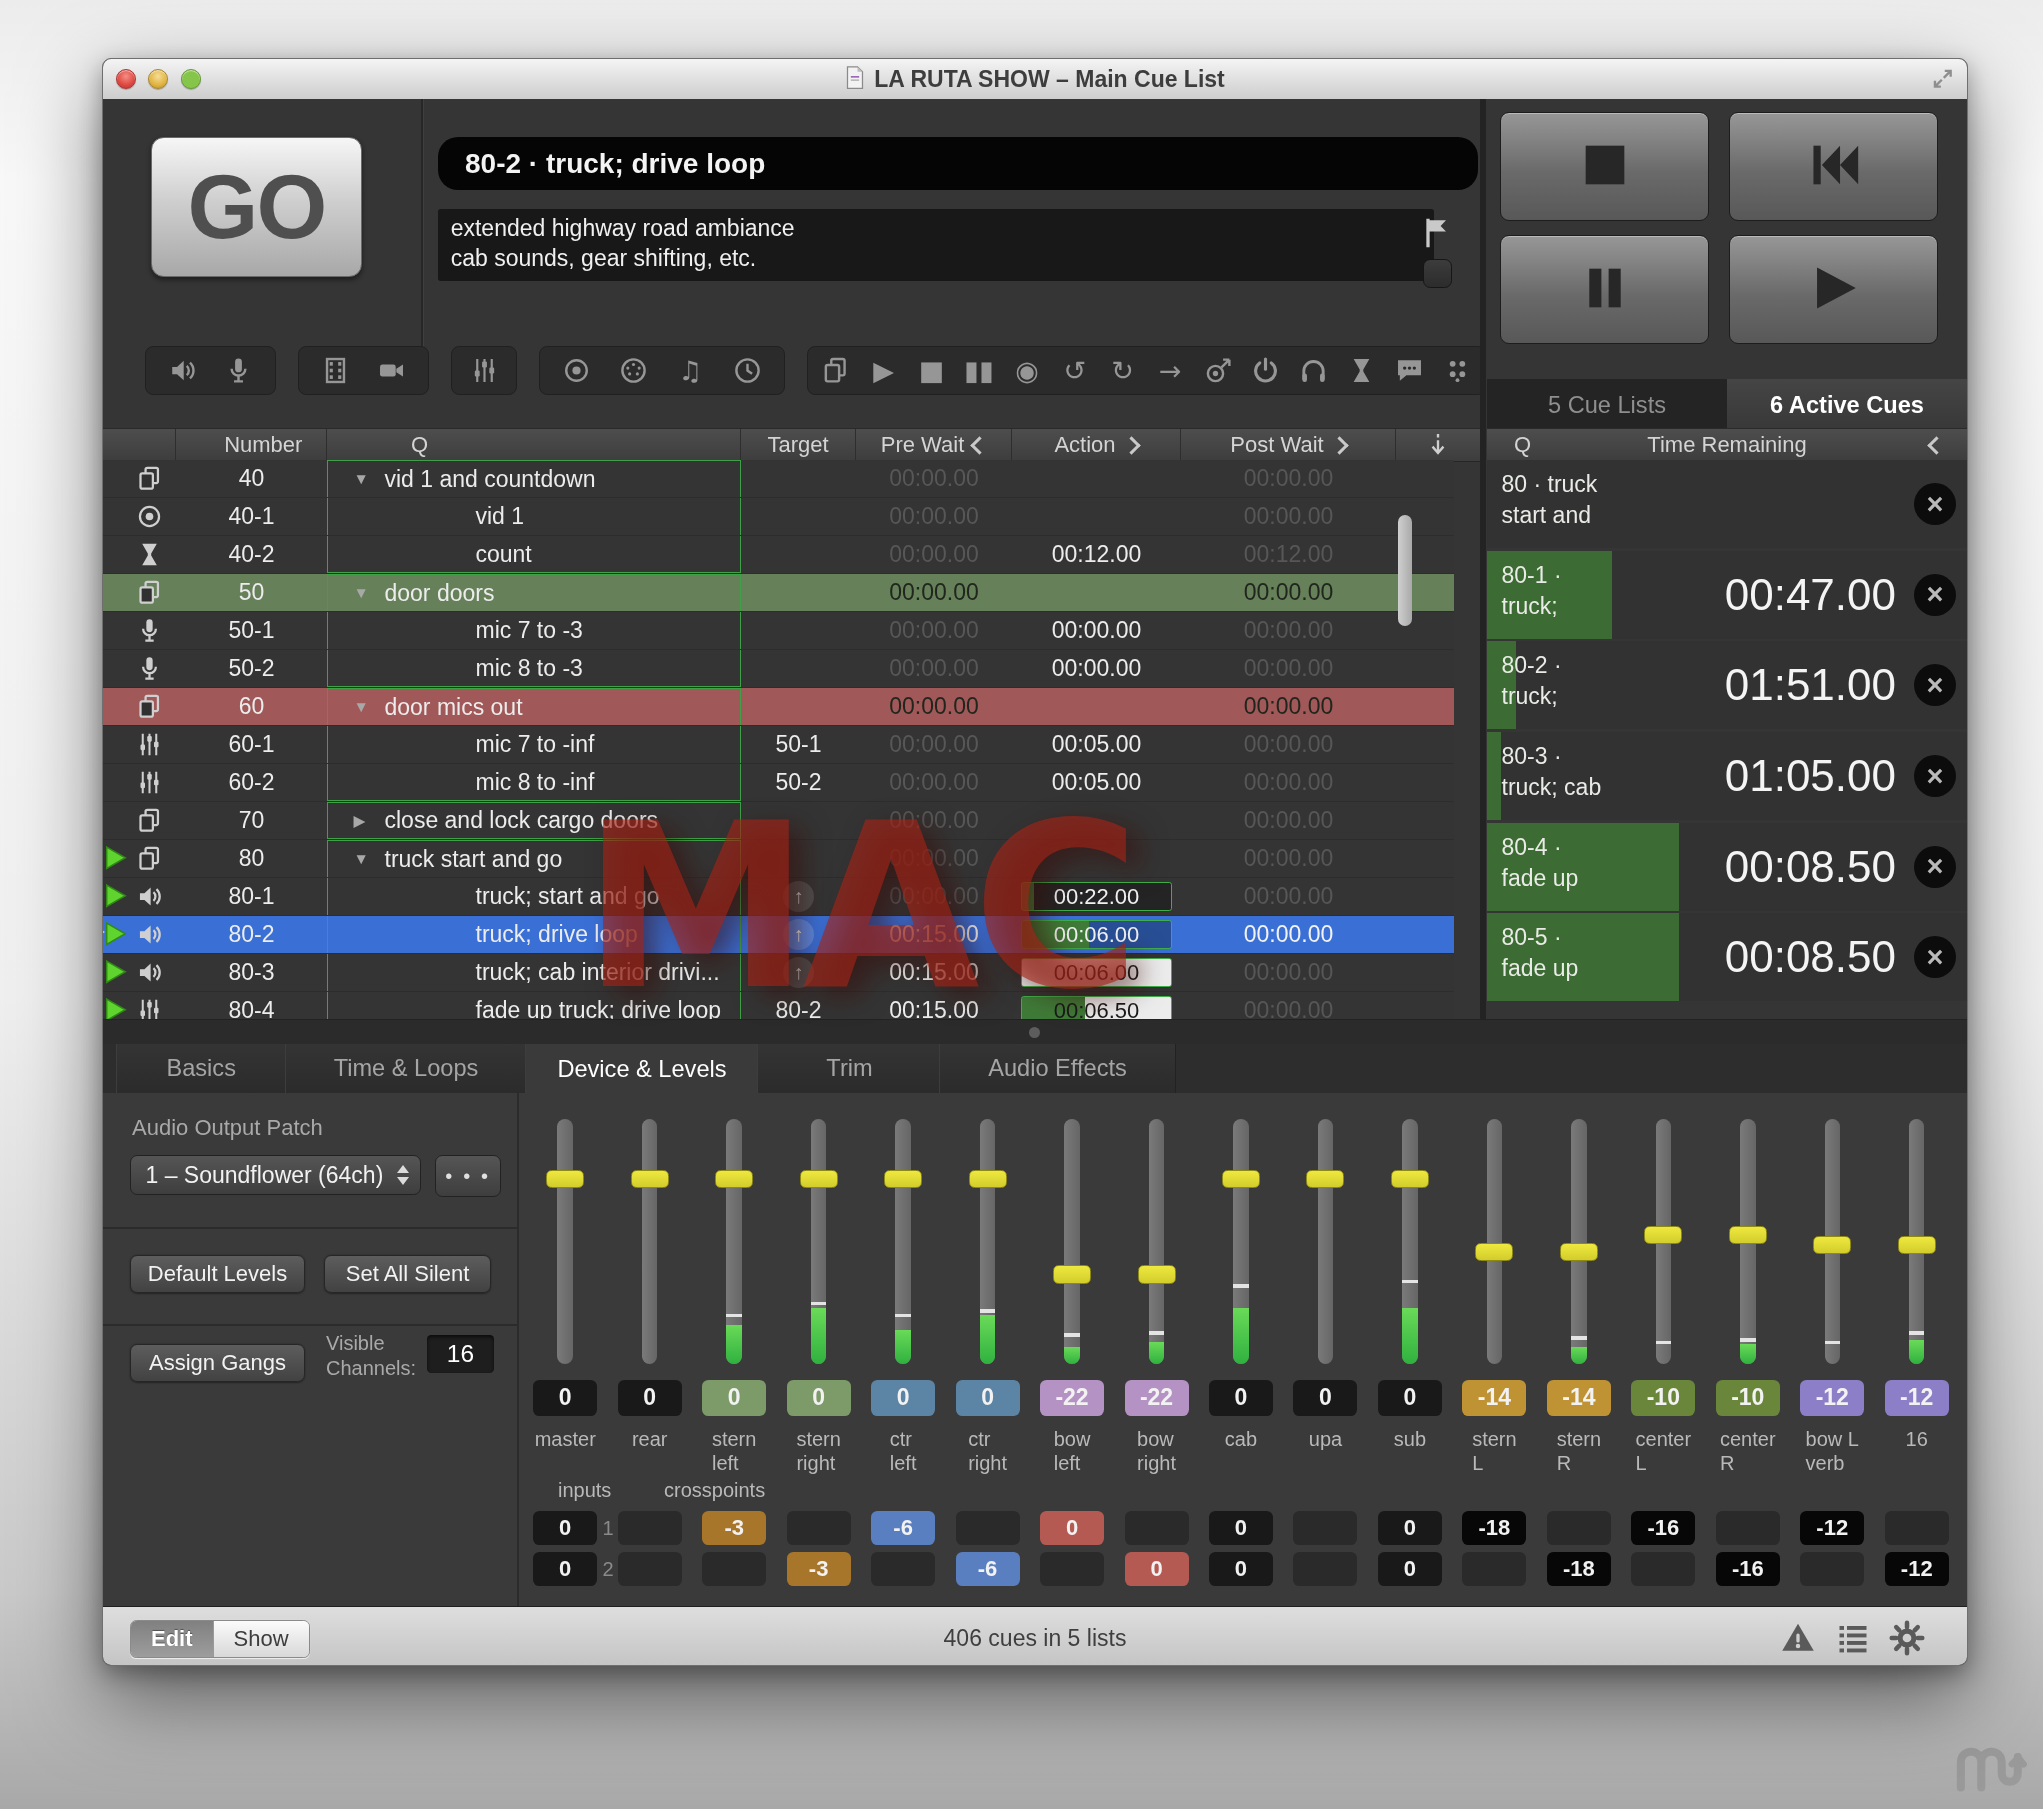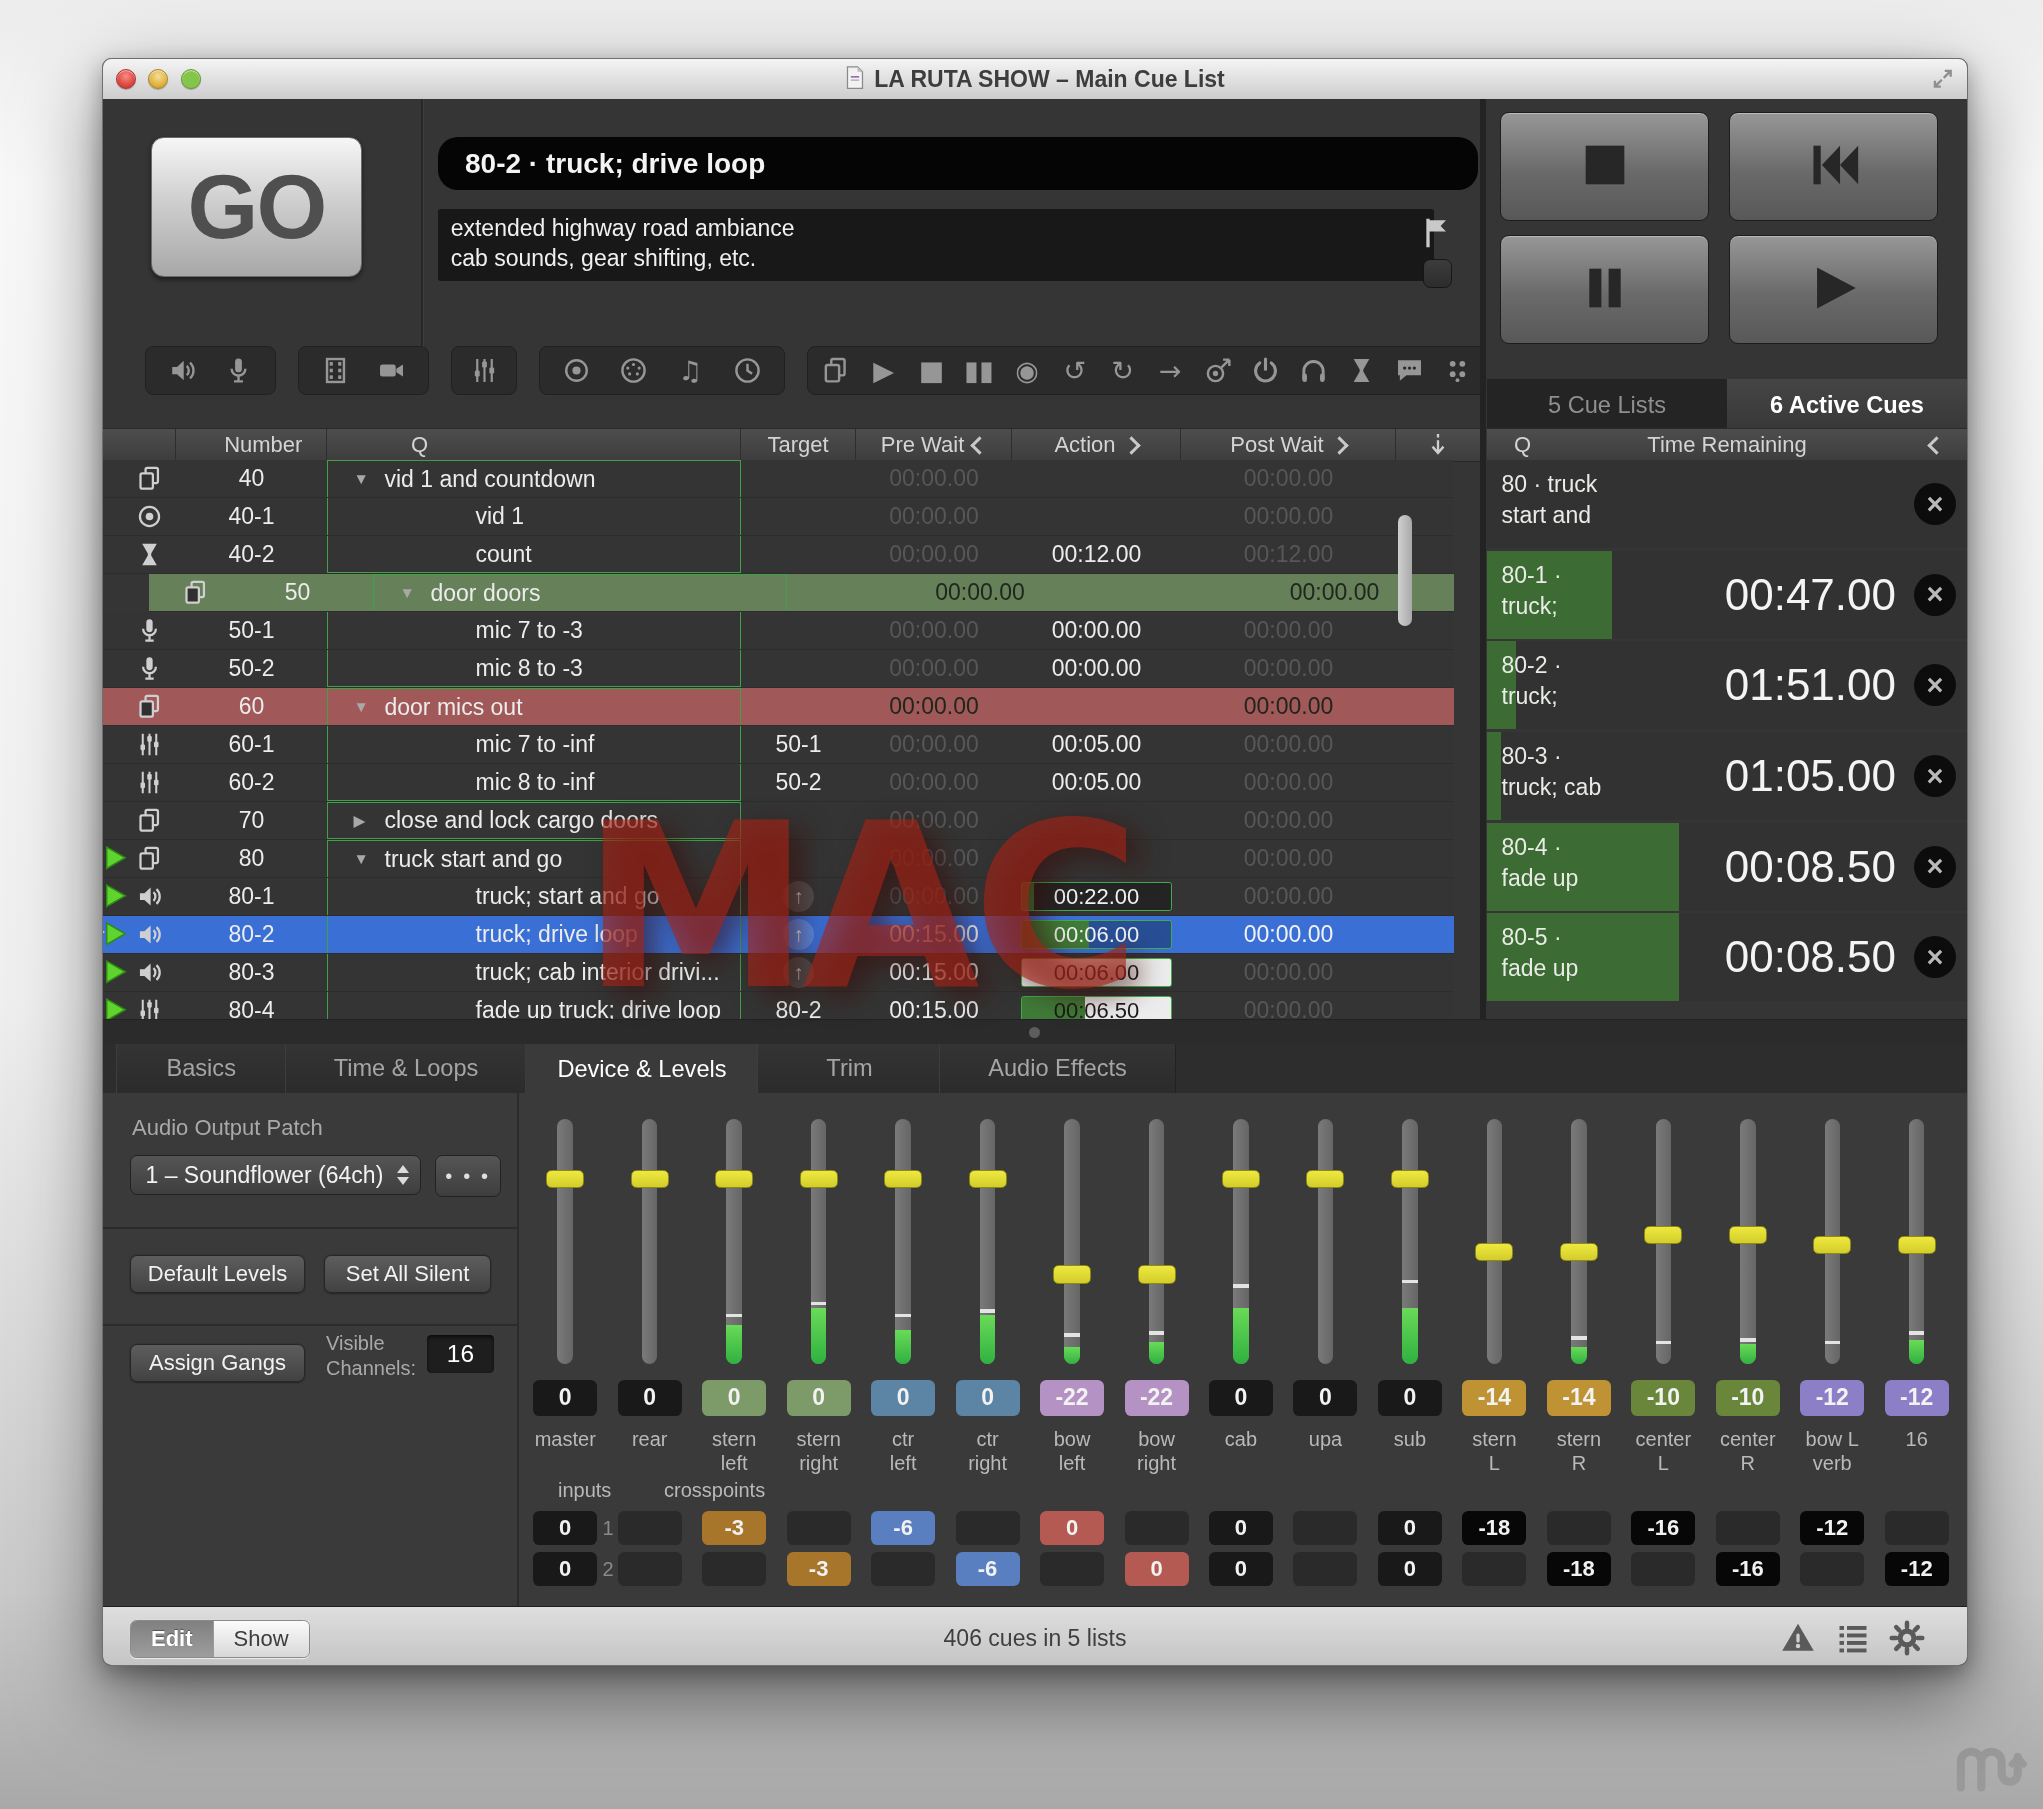--- a/index.html
+++ b/index.html
@@ -79,21 +79,21 @@
     font-size:22px;color:#d4d4d4;align-items:center;
   }
   .cuehead>div{height:100%;display:flex;align-items:center;justify-content:center;border-right:0.9px solid #2e2e2e;gap:9px;}
   .cuehead .h-q{justify-content:flex-start;padding-left:84px;}
   .cuehead .h-num{justify-content:flex-end;padding-right:23.6px;}
   .chev{display:inline-block;width:10px;height:10px;}
   .chev.l{border-left:3.6px solid #c9c9c9;border-bottom:3.6px solid #c9c9c9;transform:rotate(45deg);}
   .chev.r{border-right:3.6px solid #c9c9c9;border-top:3.6px solid #c9c9c9;transform:rotate(45deg);}
   #cuerows{position:absolute;left:0;top:361px;width:1351px;}
   .crow{height:37px;align-items:center;background:#343434;border-bottom:0.9px solid #2d2d2d;font-size:23px;color:#ececec;position:relative;}
-  .crow.green{background:#66805a;margin-left:46px;}
+  .crow.green{background:#66805a;}
   .crow.red{background:#a05858;}
   .crow.selected{background:#3a70d6;}
   .c-icon{display:flex;align-items:center;height:100%;position:relative;}
   .playtri{position:absolute;left:0;width:25.5px;height:27px;}
   .typeicon{position:absolute;left:33px;width:27px;height:27px;color:#cfcfcf;}
   .typeicon svg{width:27px;height:27px;}
   .c-num{text-align:center;}
   .c-q{position:relative;height:100%;display:flex;align-items:center;padding-left:25.5px;box-sizing:border-box;
        border-left:1.8px solid transparent;border-right:1.8px solid transparent;}
   .c-q.gl{border-left-color:#3fa047;} .c-q.gr{border-right-color:#3fa047;}
@@ -165,21 +165,21 @@
   .fmeter{position:absolute;left:0;right:0;bottom:0;border-radius:0 0 8.2px 8.2px;background:linear-gradient(#6ada58,#2fb13f);}
   .fpeak{position:absolute;left:0;right:0;height:3.6px;background:#e4e4e4;}
   .fthumb{position:absolute;left:50%;transform:translateX(-50%);width:36px;height:16.4px;border-radius:5.5px;
     background:linear-gradient(#eee83f,#d3cd2c);border:0.9px solid #8f8a14;cursor:grab;}
   .frow.vals{margin-top:15.5px;}
   .vbox{width:64px;height:36px;border-radius:6.4px;font-size:23px;font-weight:bold;color:#f2f2f2;
     display:flex;align-items:center;justify-content:center;cursor:pointer;}
   .vb-dark{background:#191919;} .vb-green{background:#7d9a69;} .vb-blue{background:#5c84a4;}
   .vb-lilac{background:#b592c4;} .vb-amber{background:#bf9334;} .vb-olive{background:#69863b;} .vb-purple{background:#8d7fc7;}
   .frow.labels{margin-top:11px;height:51px;}
-  .flabel{font-size:20px;line-height:24.5px;color:#b9b9b9;text-align:center;align-self:flex-start;}
+  .flabel{font-size:20px;line-height:24.5px;color:#b9b9b9;align-self:flex-start;}
   .sect-label{position:absolute;font-size:20px;color:#b9b9b9;}
   .frow.xp{margin-top:7.3px;}
   .frow.xp.first{margin-top:33px;}
   .xbox{width:64px;height:34px;border-radius:6.4px;font-size:22px;font-weight:bold;color:#f2f2f2;
     display:flex;align-items:center;justify-content:center;cursor:pointer;background:#2a2a2a;}
   .xb-dark{background:#191919;} .xb-orange{background:#a8762b;} .xb-blue{background:#5a7fc0;}
   .xb-red{background:#b45a52;} .xb-black{background:#070707;}
   .xprownum{position:absolute;font-size:20px;color:#8a8a8a;width:20px;text-align:center;}
 
   

